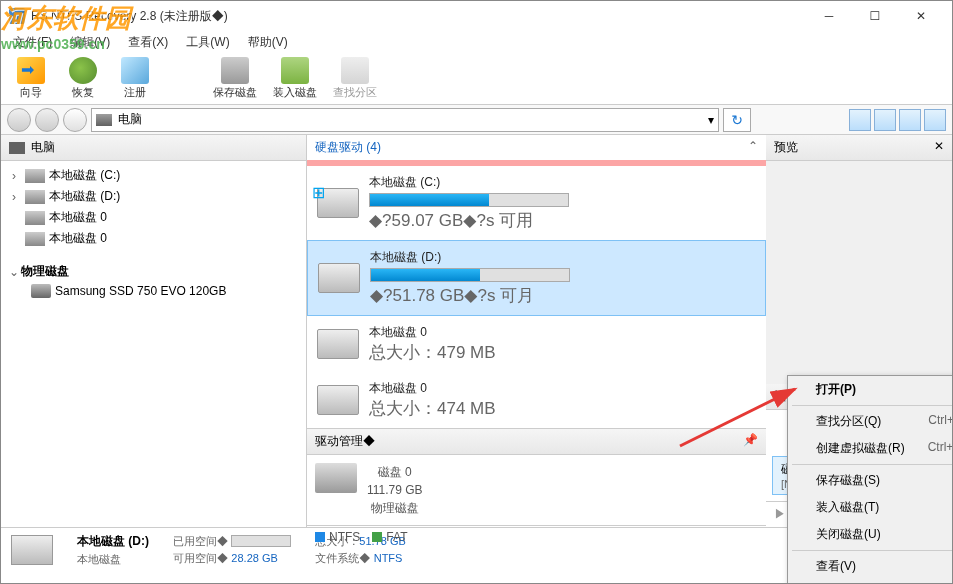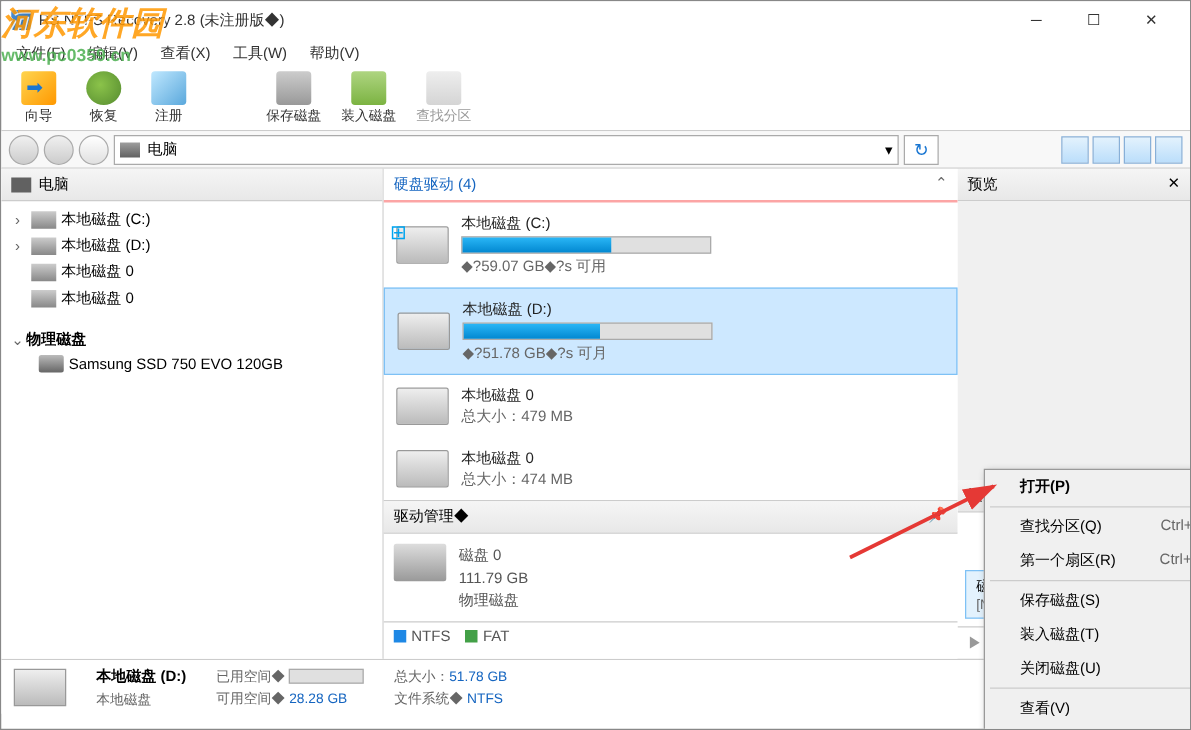--- a/index.html
+++ b/index.html
@@ -41,38 +41,38 @@
 .tree-header { background: linear-gradient(180deg,#f5f5f5,#e8e8e8); padding: 4px 8px; border-bottom: 1px solid #ccc; display: flex; align-items: center; }
 .tree-header .mon { width: 16px; height: 12px; background: #616161; margin-right: 6px; }
 .tree { padding: 4px 2px; }
 .tree-row { display: flex; align-items: center; padding: 2px 4px; }
 .tree-row .tw { width: 14px; text-align: center; color: #666; }
 .tree-row .ti { width: 20px; height: 14px; margin: 0 4px; }
 .drive-icon { background: linear-gradient(180deg,#ccc,#888); }
 .disk-icon { background: linear-gradient(180deg,#bbb,#666); border-radius: 2px; }
 
 .center { flex: 1; display: flex; flex-direction: column; background: #fff; position: relative; }
-.section-header { padding: 4px 8px; color: #1565c0; border-bottom: 2px solid #fca5a5; display: flex; justify-content: space-between; }
+.section-header { padding: 4px 8px; color: #1565c0; border-bottom: 6px solid #fca5a5; display: flex; justify-content: space-between; }
 .section-header .collapse { color: #666; }
 .drive-list { }
 .drive-item { display: flex; align-items: center; padding: 8px 10px; gap: 10px; }
 .drive-item.selected { background: #cde8ff; border: 1px solid #7ec1f5; }
 .drive-item .dimg { width: 42px; height: 30px; background: linear-gradient(180deg,#eee,#bbb); border: 1px solid #999; border-radius: 2px; position: relative; }
 .drive-item.win .dimg::after { content: "⊞"; position: absolute; left: -6px; top: -6px; color: #00a4ef; font-size: 16px; }
 .drive-info { flex: 1; }
 .drive-info .dname { color: #222; }
 .drive-info .bar { width: 200px; height: 14px; background: #e0e0e0; border: 1px solid #aaa; margin: 2px 0; position: relative; }
 .drive-info .bar .fill { height: 100%; background: linear-gradient(180deg,#29b6f6,#0288d1); }
-.drive-info .dsub { color: #666; font-size: 12px; }
+.drive-info .dsub { color: #666; font-size: 17px; }
 .driver-mgmt { border-top: 1px solid #ccc; }
 .dm-header { background: linear-gradient(180deg,#f5f5f5,#e8e8e8); padding: 4px 8px; border-bottom: 1px solid #ccc; display: flex; justify-content: space-between; }
 .dm-body { padding: 8px; }
 .dm-disk { display: flex; align-items: flex-start; gap: 10px; }
 .dm-disk .dimg2 { width: 42px; height: 30px; background: linear-gradient(180deg,#ddd,#999); border-radius: 2px; }
-.dm-lines { font-size: 11px; color: #555; line-height: 1.5; }
+.dm-lines { font-size: 11px; color: #555; line-height: 1.5; text-align: center; }
 .dm-legend { display: flex; gap: 12px; padding: 4px 8px; border-top: 1px solid #ccc; font-size: 11px; color: #555; }
 .dm-legend .lg { display: flex; align-items: center; gap: 4px; }
 .dm-legend .sw { width: 10px; height: 10px; }
 
 .right-col { width: 186px; display: flex; flex-direction: column; }
 .preview-header, .recover-header { background: linear-gradient(180deg,#f5f5f5,#e8e8e8); padding: 4px 8px; border-bottom: 1px solid #ccc; display: flex; justify-content: space-between; }
 .preview-body { flex: 1; background: #f0f0f0; }
 .part-box { margin-top: 40px; padding: 6px; }
 .part-chip { border: 1px solid #7ec1f5; background: #e3f2fd; padding: 4px 8px; display: inline-block; }
 .recover-footer { display: flex; gap: 8px; padding: 4px 8px; font-size: 11px; color: #999; border-top: 1px solid #ccc; }
@@ -285,21 +285,21 @@
     <div class="ctx-menu">
       <div class="ctx-item bold">
           <span>打开(P)</span>
         </div>
       <div class="ctx-sep"></div>
       <div class="ctx-item">
           <span>查找分区(Q)</span>
           <span class="sc">Ctrl+P</span>
         </div>
       <div class="ctx-item">
-          <span>第一个扇区(R)</span>
+          <span>创建虚拟磁盘(R)</span>
           <span class="sc">Ctrl+N</span>
         </div>
       <div class="ctx-sep"></div>
       <div class="ctx-item">
           <span>保存磁盘(S)</span>
         </div>
       <div class="ctx-item">
           <span>装入磁盘(T)</span>
         </div>
       <div class="ctx-item">

